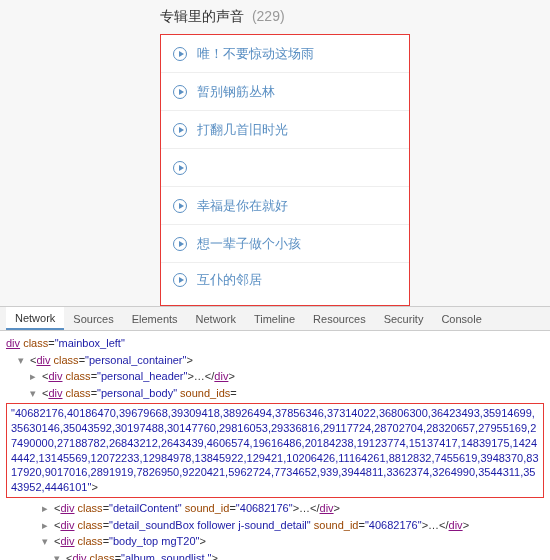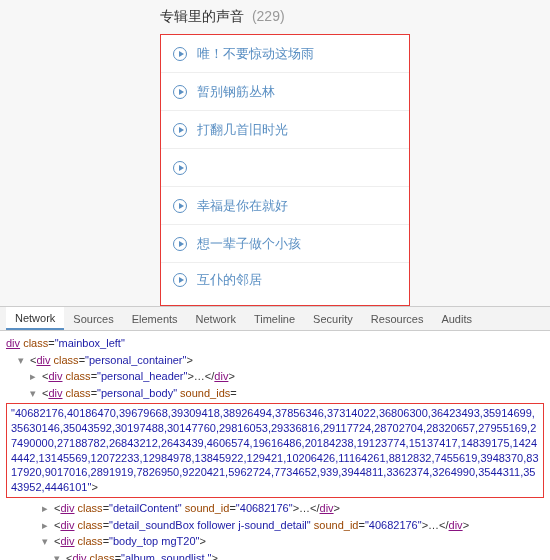--- a/index.html
+++ b/index.html
@@ -72,23 +72,23 @@
   </div>
 </div>
 
 <div class="devtools">
   <div class="tabs">
     <div class="tab active">Network</div>
     <div class="tab">Sources</div>
     <div class="tab">Elements</div>
     <div class="tab">Network</div>
     <div class="tab">Timeline</div>
+    <div class="tab">Resources</div>
     <div class="tab">Security</div>
-    <div class="tab">Resources</div>
-    <div class="tab">Audits</div>
+    <div class="tab">Console</div>
   </div>
 
   <div class="panels">
     <div class="code-line"><span class="tag">div</span> <span class="attr-name">class</span>=<span class="attr-val">"mainbox_left"</span></div>
     <div class="code-line indent1"><span class="collapse">▾</span>&lt;<span class="tag">div</span> <span class="attr-name">class</span>=<span class="attr-val">"personal_container"</span>&gt;</div>
     <div class="code-line indent2"><span class="collapse">▸</span>&lt;<span class="tag">div</span> <span class="attr-name">class</span>=<span class="attr-val">"personal_header"</span>&gt;…&lt;/<span class="tag">div</span>&gt;</div>
     <div class="code-line indent2"><span class="collapse">▾</span>&lt;<span class="tag">div</span> <span class="attr-name">class</span>=<span class="attr-val">"personal_body"</span> <span class="attr-name">sound_ids</span>=</div>
     <div class="highlight-box indent2"><span class="attr-val">"40682176,40186470,39679668,39309418,38926494,37856346,37314022,36806300,36423493,35914699,35630146,35043592,30197488,30147760,29816053,29336816,29117724,28702704,28320657,27955169,27490000,27188782,26843212,2643439,4606574,19616486,20184238,19123774,15137417,14839175,14244442,13145569,12072233,12984978,13845922,129421,10206426,11164261,8812832,7455619,3948370,8317920,9017016,2891919,7826950,9220421,5962724,7734652,939,3944811,3362374,3264990,3544311,3543952,4446101"</span><span>&gt;</span></div>
     <div class="code-line indent3"><span class="collapse">▸</span>&lt;<span class="tag">div</span> <span class="attr-name">class</span>=<span class="attr-val">"detailContent"</span> <span class="attr-name">sound_id</span>=<span class="attr-val">"40682176"</span>&gt;…&lt;/<span class="tag">div</span>&gt;</div>
     <div class="code-line indent3"><span class="collapse">▸</span>&lt;<span class="tag">div</span> <span class="attr-name">class</span>=<span class="attr-val">"detail_soundBox follower j-sound_detail"</span> <span class="attr-name">sound_id</span>=<span class="attr-val">"40682176"</span>&gt;…&lt;/<span class="tag">div</span>&gt;</div>

